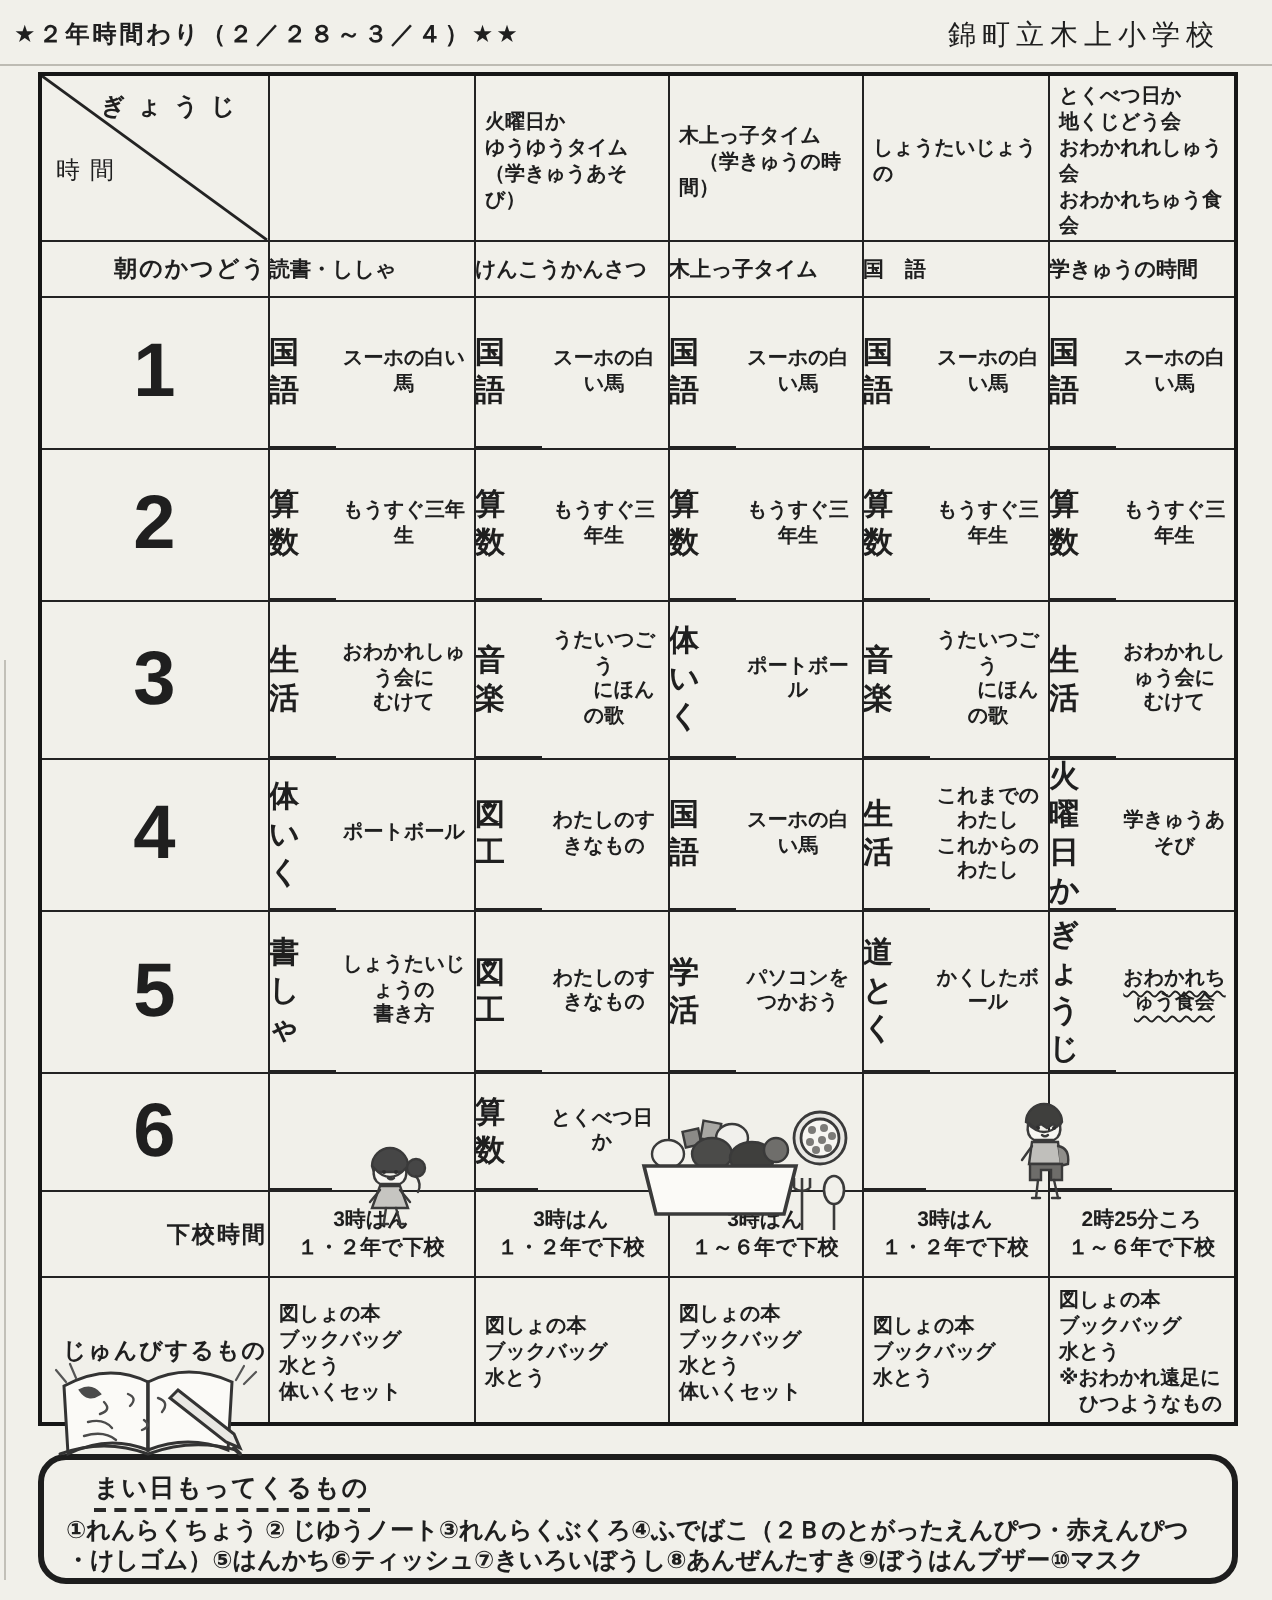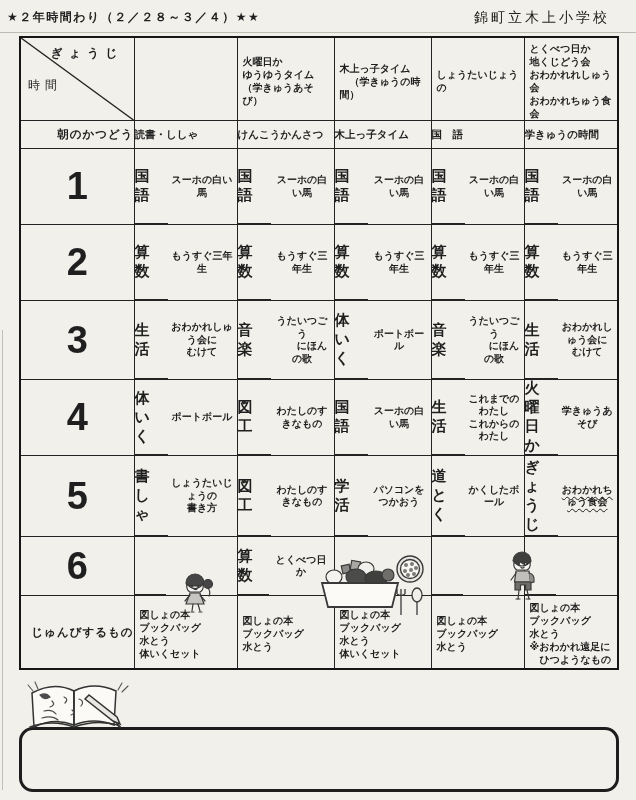--- a/index.html
+++ b/index.html
@@ -342,20 +342,33 @@
             </div>
           </td>
       <td>
             <div class="wrap h58">
               <div class="sub"></div>
               <div class="top ml"></div>
             </div>
           </td>
     </tr>
 
+    <tr>
+      <td class="row-label" style="height:42px">下校時間</td>
+      <td class="dis-c ml">3時はん
+１・２年で下校</td>
+      <td class="dis-c ml">3時はん
+１・２年で下校</td>
+      <td class="dis-c ml">3時はん
+１～６年で下校</td>
+      <td class="dis-c ml">3時はん
+１・２年で下校</td>
+      <td class="dis-c ml">2時25分ころ
+１～６年で下校</td>
+    </tr>
 
     <tr>
       <td class="row-label">じゅんびするもの</td>
       <td class="prep-c">
             <div class="prep-txt ml">図しょの本
 ブックバッグ
 水とう
 体いくセット</div>
           </td>
       <td class="prep-c">
@@ -379,20 +392,23 @@
 ブックバッグ
 水とう
 ※おわかれ遠足に
 　ひつようなもの</div>
           </td>
     </tr>
   </tbody>
     </table>
 
   <div class="foot-box">
+    <span class="foot-head">まい日もってくるもの</span>
+    <div class="foot-body ml">①れんらくちょう ② じゆうノート③れんらくぶくろ④ふでばこ（２Ｂのとがったえんぴつ・赤えんぴつ
+・けしゴム）⑤はんかち⑥ティッシュ⑦きいろいぼうし⑧あんぜんたすき⑨ぼうはんブザー⑩マスク</div>
   </div>
 
   <svg class="illu illu-girl" width="48" height="46" viewBox="0 0 48 46">
     <g stroke="#3a3a3a" stroke-width="1.2" stroke-linecap="round">
       <path d="M14 12 a9 9 0 0 1 18 0 l-1 3 h-16 z" fill="#464646"></path>
       <circle cx="36" cy="13" r="4.5" fill="#464646"></circle>
       <path d="M36 17 q3 4 1 8" fill="none"></path>
       <path d="M15 13 q8 9 16 0 q1 6 -3 8 h-10 q-4 -2 -3 -8 z" fill="#f7f6f2"></path>
       <circle cx="20" cy="15" r="1" fill="#2e2e2e" stroke="none"></circle>
       <circle cx="26" cy="15" r="1" fill="#2e2e2e" stroke="none"></circle>

